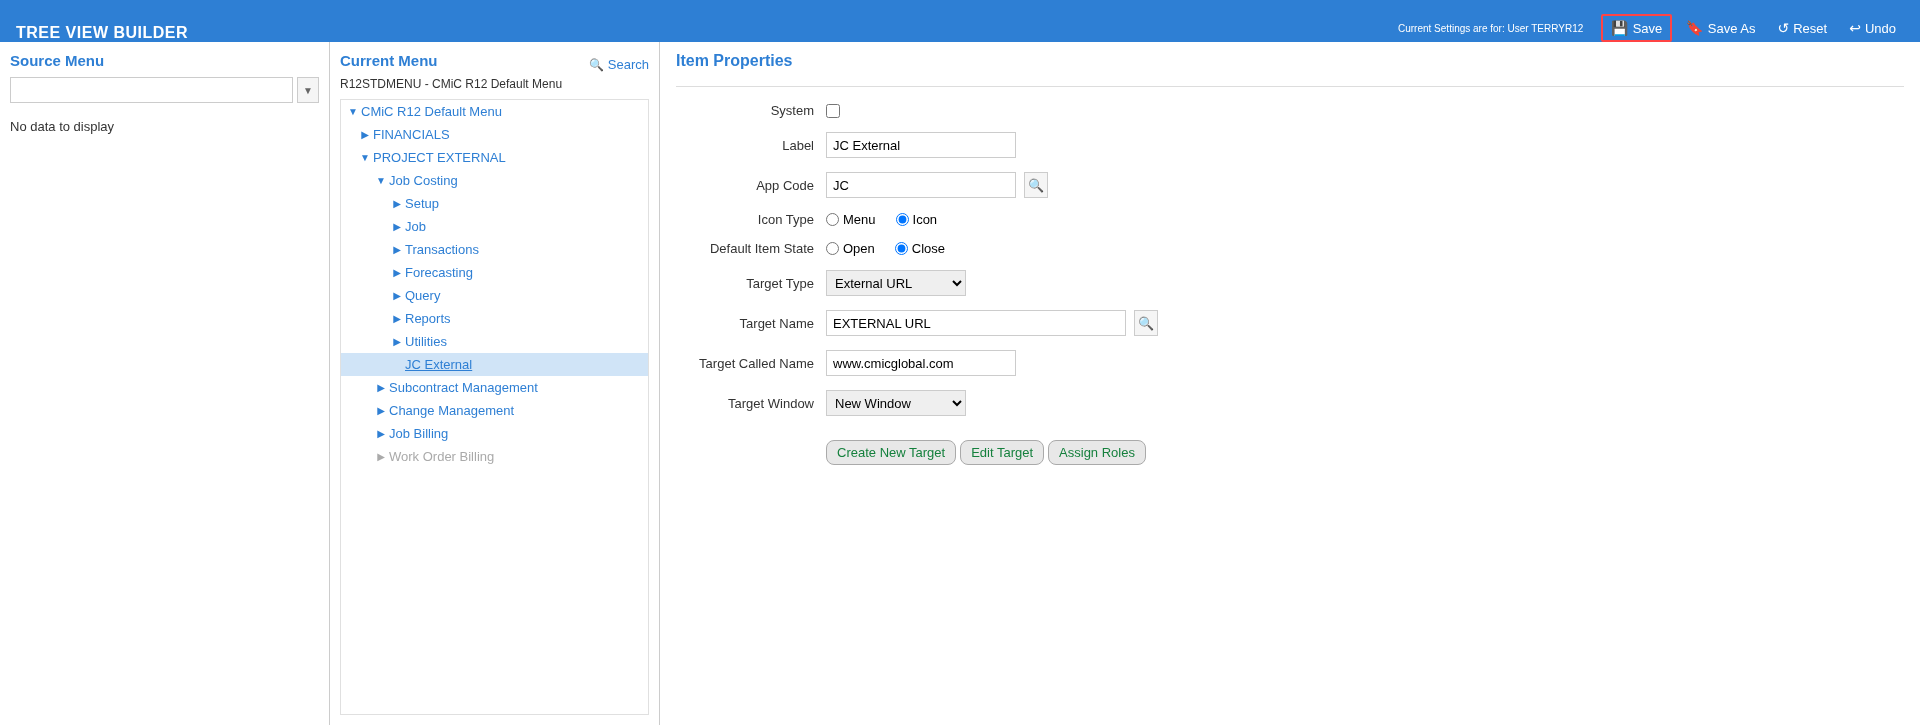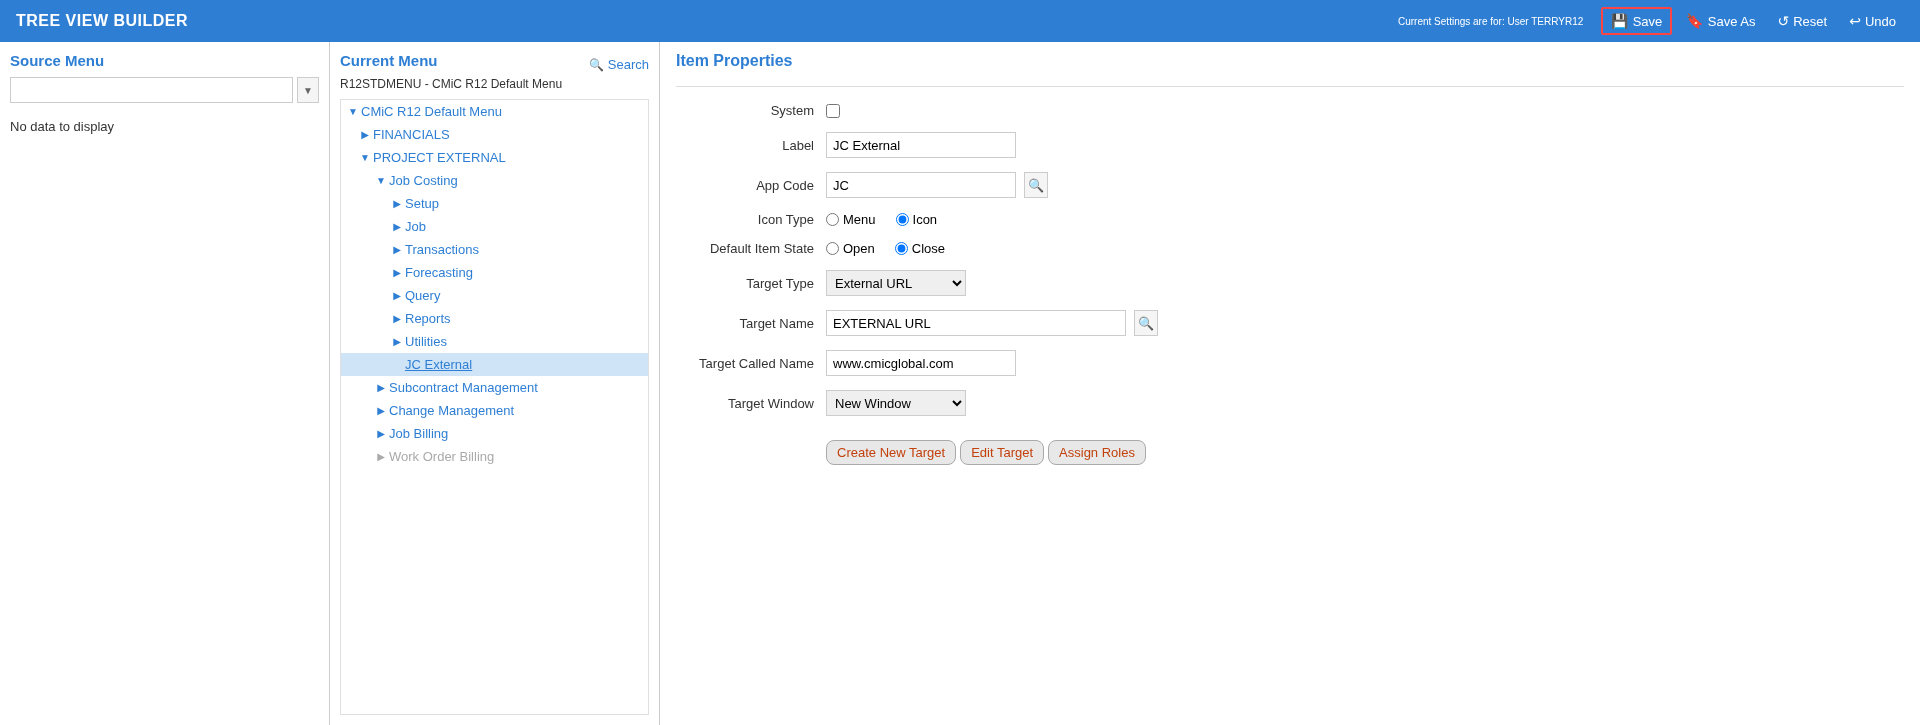--- a/index.html
+++ b/index.html
@@ -4,21 +4,21 @@
   <style>
     * { box-sizing: border-box; margin: 0; padding: 0; }
     body { font-family: Arial, sans-serif; font-size: 13px; background: #fff; overflow: hidden; }
 
     
     .header {
       background: #2e7fd4;
       color: white;
       height: 42px;
       display: flex;
-      align-items: center;
+      align-items: flex-end;
       padding: 0 16px;
       justify-content: space-between;
     }
     .header-title {
       font-size: 16px;
       font-weight: bold;
       letter-spacing: 0.5px;
     }
     .header-right {
       display: flex;
@@ -258,21 +258,21 @@
       gap: 4px;
       margin-top: 10px;
       margin-left: 150px;
     }
     .action-btn {
       border: 1px solid #aaa;
       background: #e8e8e8;
       padding: 4px 10px;
       font-size: 13px;
       cursor: pointer;
-      color: #c2410c;
+      color: #15803d;
       border-radius: 8px;
     }
 
     
     .tree-container::-webkit-scrollbar { width: 8px; }
     .tree-container::-webkit-scrollbar-track { background: #f5f5f5; }
     .tree-container::-webkit-scrollbar-thumb { background: #bbb; border-radius: 4px; }
 
     
     .tree-item.grayed { color: #aaa; }

